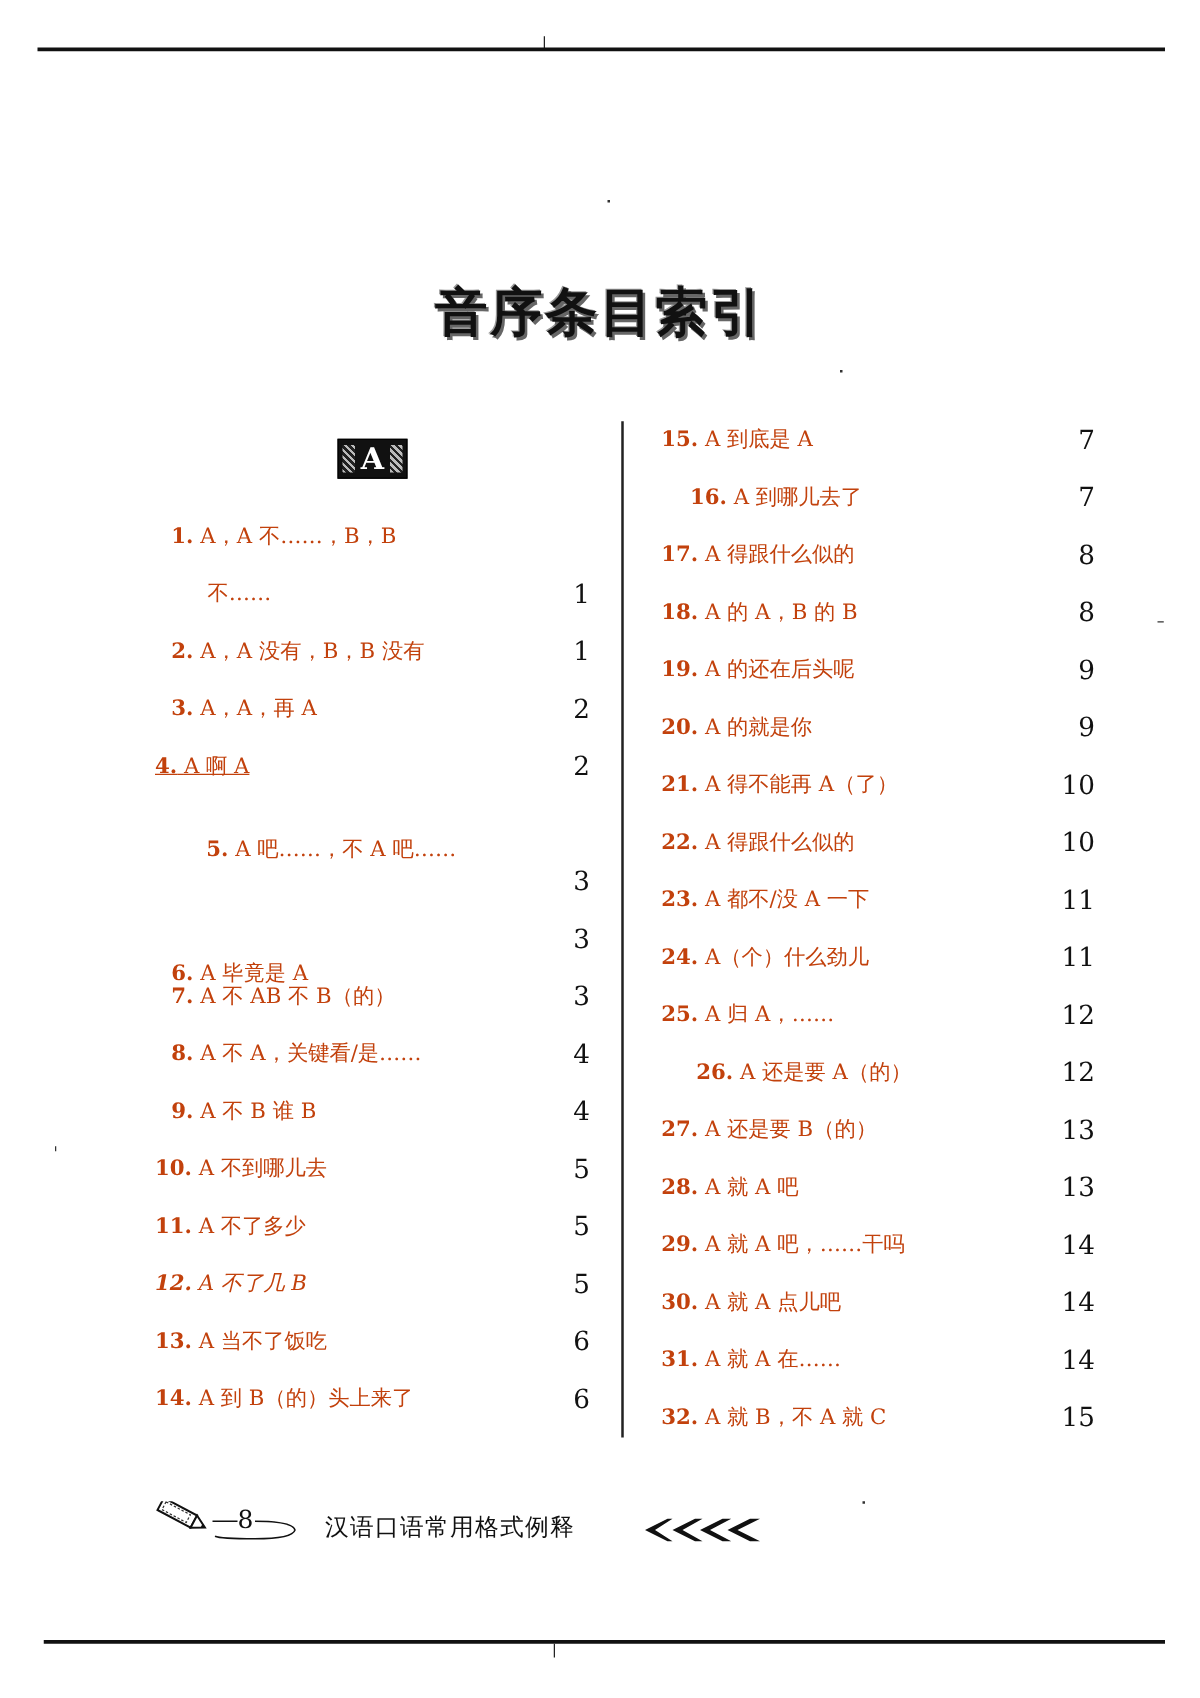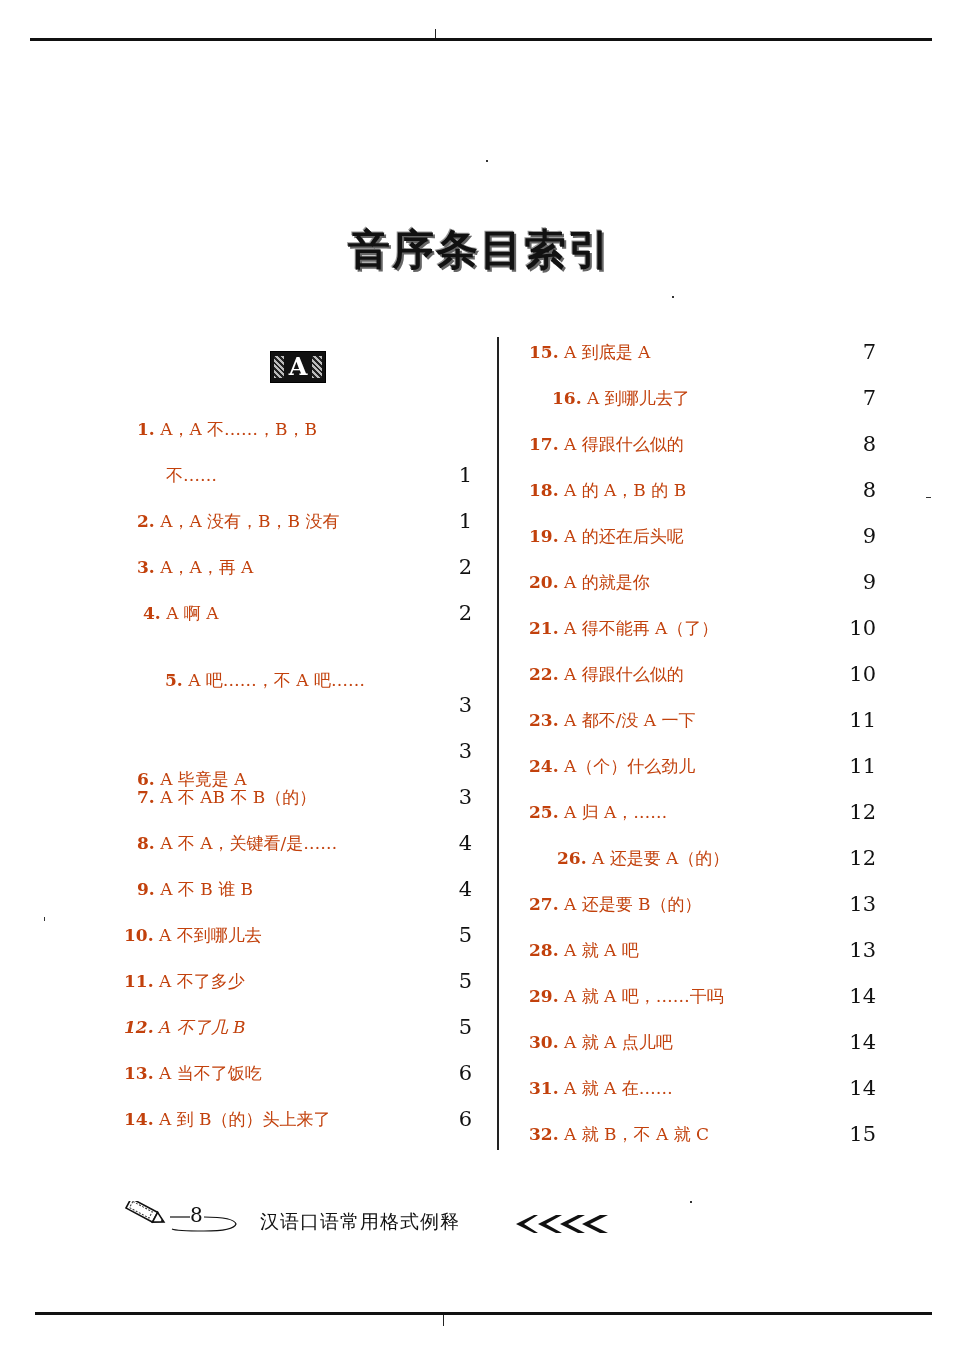--- a/index.html
+++ b/index.html
@@ -145,21 +145,21 @@
       left: 70px;
       top: 8px;
       font-size: 20px;
       line-height: 24px;
       color: #111;
     }
     .footer-title {
       position: absolute;
       left: 140px;
       top: 16px;
-      font-family: Liberation Mono, monospace;
+      font-family: Liberation Serif, serif;
       font-size: 19px;
       line-height: 24px;
       color: #111;
       letter-spacing: 1px;
     }
     .chevrons {
       position: absolute;
       left: 392px;
       top: 18px;
       width: 100px;
@@ -203,21 +203,21 @@
     <span>A，A 没有，B，B 没有</span>
   </div>
   <div class="page-no" style="left:432px;top:507px;">1</div>
 
   <div class="entry" style="left:137px;top:553px;">
     <span class="num">3.</span>
     <span>A，A，再 A</span>
   </div>
   <div class="page-no" style="left:432px;top:553px;">2</div>
 
-  <div class="entry" style="left:143px;top:599px;">
+  <div class="entry" style="left:124px;top:599px;text-decoration:underline;">
     <span class="num">4.</span>
     <span>A 啊 A</span>
   </div>
   <div class="page-no" style="left:432px;top:599px;">2</div>
 
   <div class="entry" style="left:137px;top:666px;margin-left:28px;">
     <span class="num">5.</span>
     <span>A 吧……，不 A 吧……</span>
   </div>
   <div class="page-no" style="left:432px;top:691px;">3</div>

